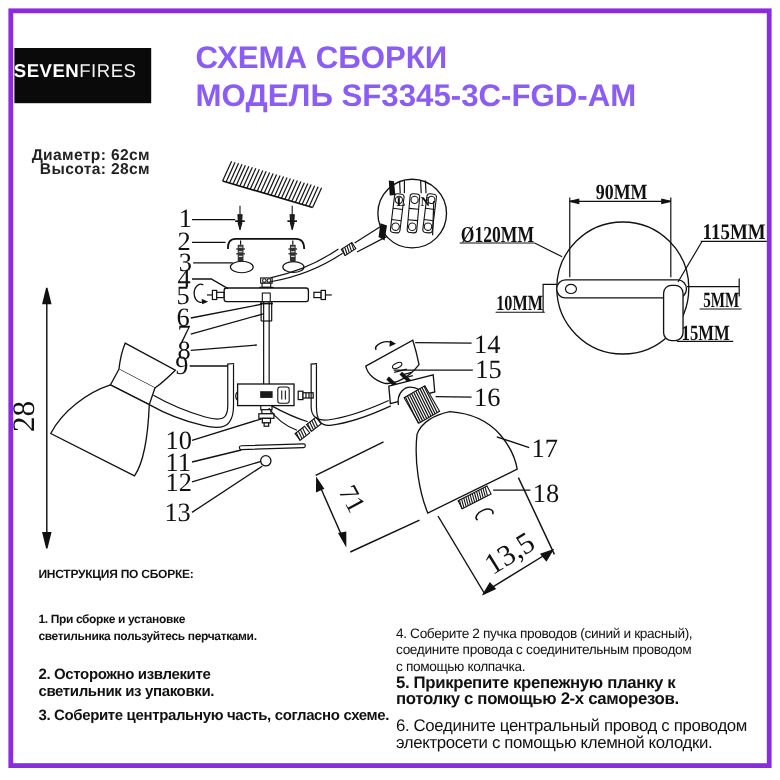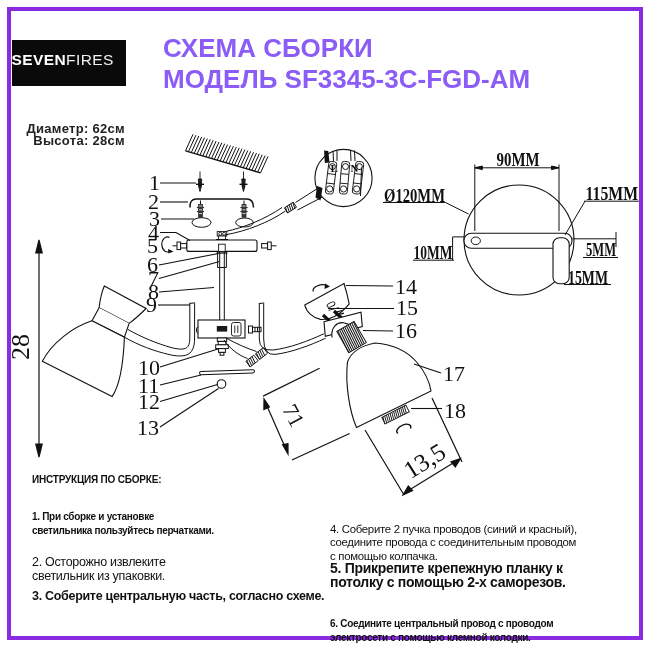--- a/index.html
+++ b/index.html
@@ -449,21 +449,21 @@
 <polyline points="441,373 414,364" fill="none" stroke="#111" stroke-width="1.1"></polyline>
 
 <text x="444" y="418" font-size="22" font-family="Liberation Serif,serif" fill="#111">18</text>
 <polyline points="442,408.5 411,408.5" fill="none" stroke="#111" stroke-width="1.1"></polyline>
 </svg>
 
 <div class="abs" style="left:32px;top:474px;font-size:10px;font-weight:bold;color:#111;letter-spacing:-0.2px;">ИНСТРУКЦИЯ ПО СБОРКЕ:</div>
 
 <div class="abs" style="left:32px;top:510px;font-size:10px;font-weight:bold;color:#111;line-height:14.4px;letter-spacing:-0.3px;">1. При сборке и установке<br>светильника пользуйтесь перчатками.</div>
 
-<div class="abs" style="left:32px;top:555px;font-size:12.5px;font-weight:normal;color:#111;line-height:14.4px;letter-spacing:-0.3px;">2. Осторожно извлеките<br>светильник из упаковки.</div>
+<div class="abs" style="left:32px;top:555px;font-size:12.5px;font-weight:bold;color:#111;line-height:14.4px;letter-spacing:-0.3px;">2. Осторожно извлеките<br>светильник из упаковки.</div>
 
 <div class="abs" style="left:32px;top:589px;font-size:12.5px;font-weight:bold;color:#111;letter-spacing:-0.3px;">3. Соберите центральную часть, согласно схеме.</div>
 
 <div class="abs" style="left:330px;top:506.5px;font-size:11.4px;font-weight:normal;color:#111;line-height:13.7px;letter-spacing:-0.3px;margin-top:16px;">4. Соберите 2 пучка проводов (синий и красный),<br>соедините провода с соединительным проводом<br>с помощью колпачка.</div>
 
 <div class="abs" style="left:330px;top:561px;font-size:14px;font-weight:bold;color:#111;line-height:14.2px;letter-spacing:-0.3px;">5. Прикрепите крепежную планку к<br>потолку с помощью 2-х саморезов.</div>
 
-<div class="abs" style="left:330px;top:596.5px;font-size:10px;font-weight:bold;color:#111;line-height:14.2px;letter-spacing:-0.3px;margin-top:20px;">6. Соедините центральный провод с проводом<br>электросети с помощью клемной колодки.</div>
+<div class="abs" style="left:330px;top:596.5px;font-size:14px;font-weight:normal;color:#111;line-height:14.2px;letter-spacing:-0.3px;">6. Соедините центральный провод с проводом<br>электросети с помощью клемной колодки.</div>
 
 </body></html>

